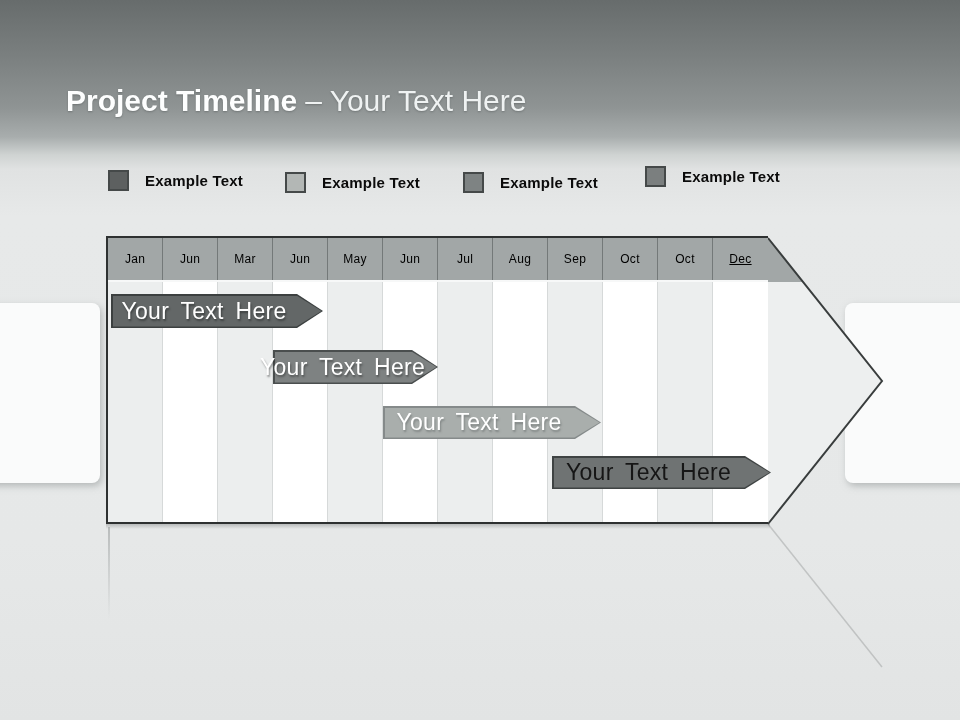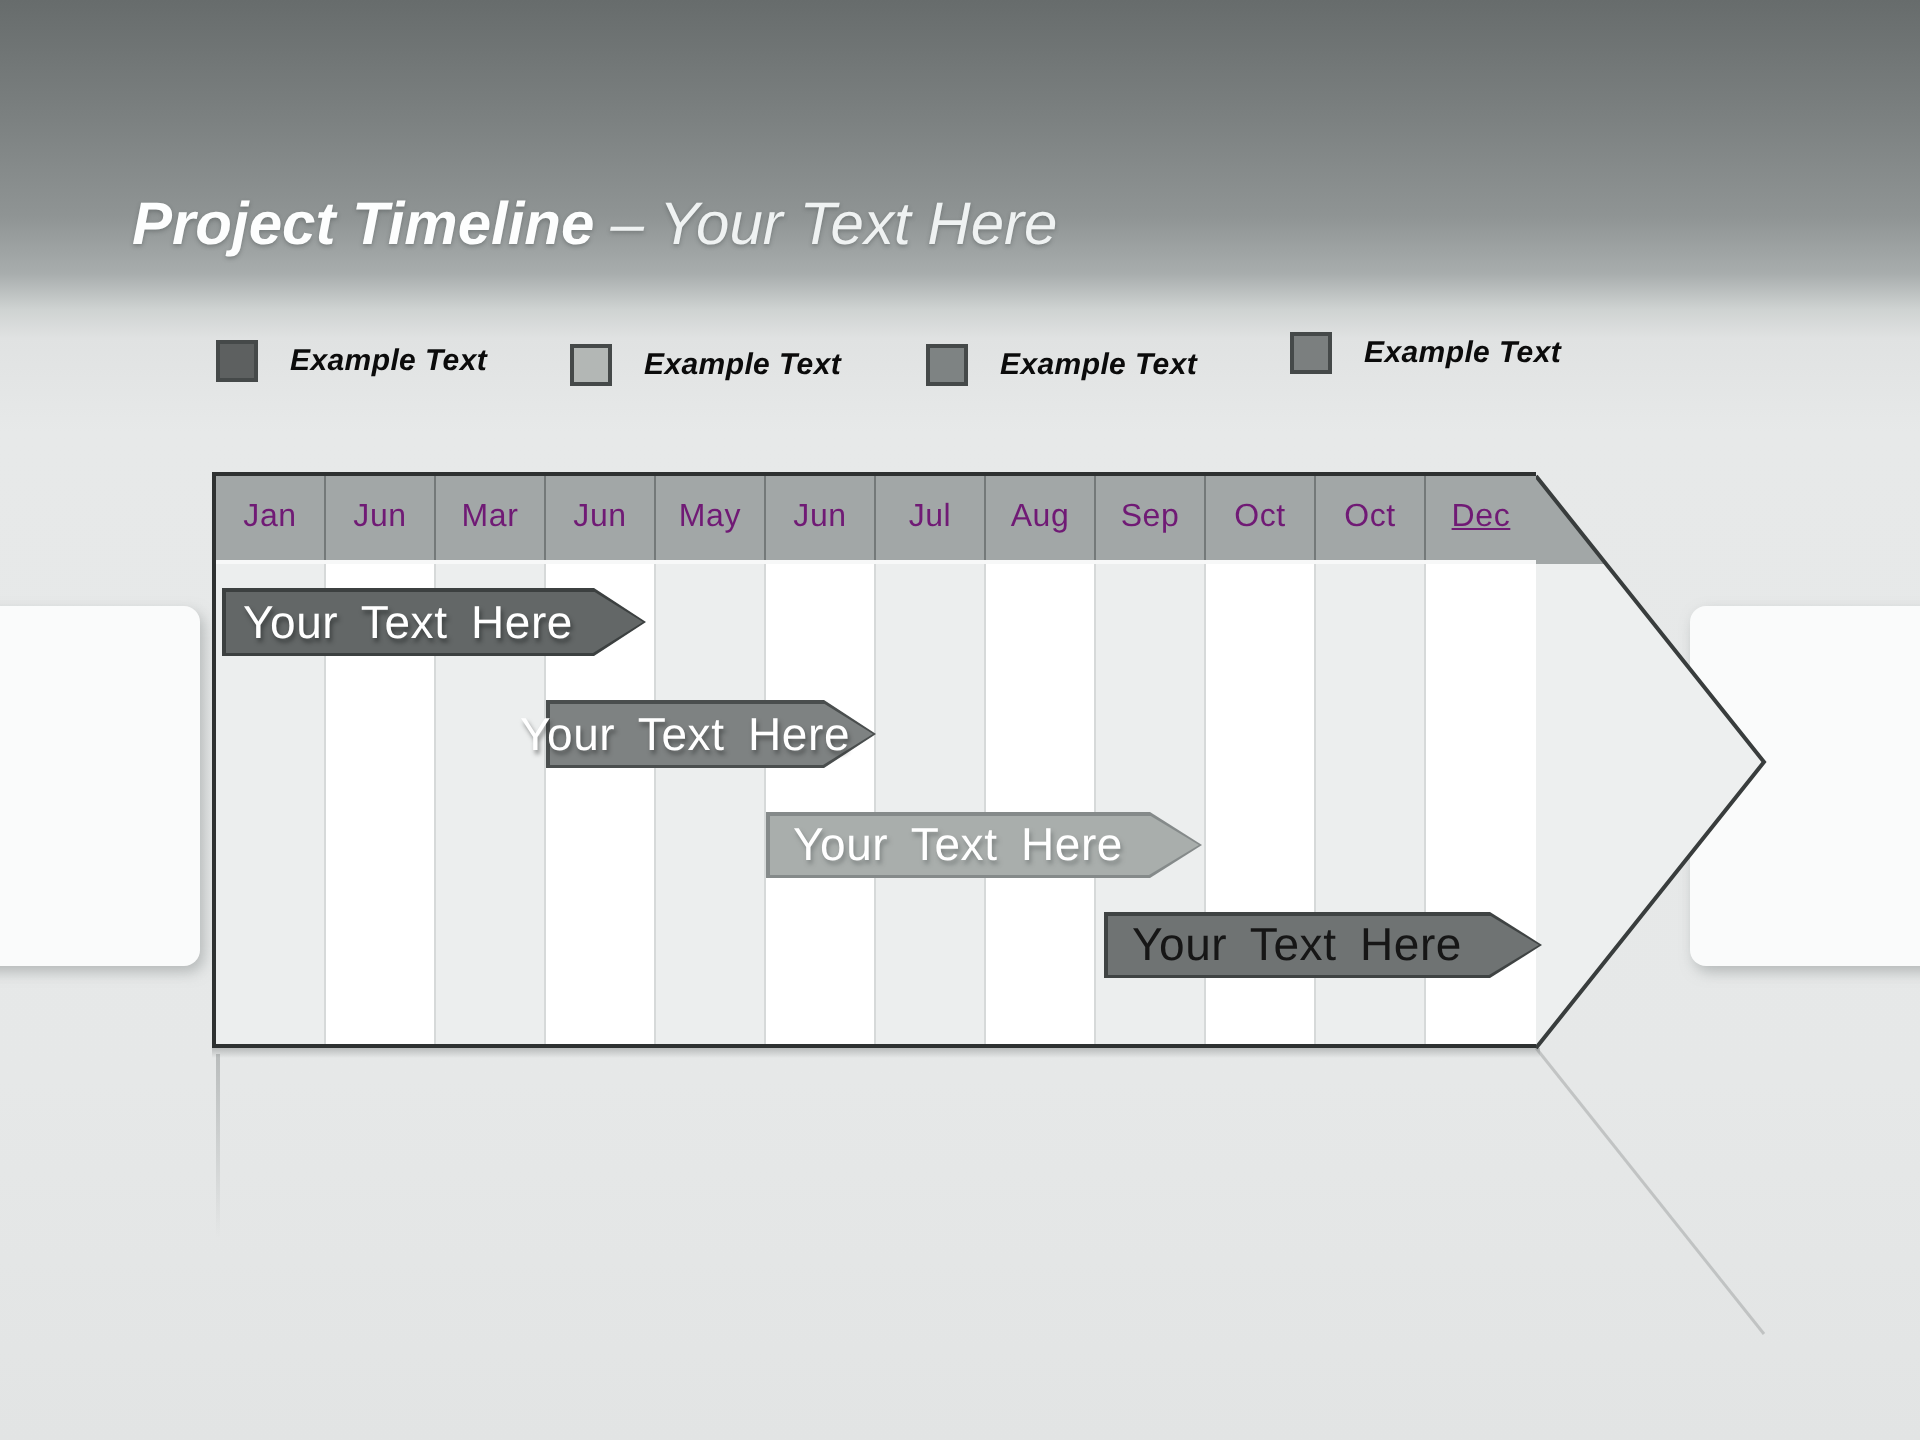--- a/index.html
+++ b/index.html
@@ -11,44 +11,44 @@
       #cfd3d2 21.5%, #e0e2e2 23.5%, #e7e9e9 30%, #e6e8e8 75%, #e2e4e4 100%);
   }
 
   
   .bg-panel{position:absolute; top:303px; height:180px; background:#fafbfb;
     border-radius:8px; box-shadow:2px 3px 7px rgba(140,145,145,0.55); z-index:1;}
   .bg-panel.left{left:-18px; width:118px;}
   .bg-panel.right{left:845px; width:132px;}
 
   
-  .title{position:absolute; left:66px; top:76px; z-index:5; font-size:30px;
-    color:#fdfefe; text-shadow:0 1px 2px rgba(55,60,60,0.35); white-space:nowrap;font-style:italic;}
+  .title{position:absolute; left:66px; top:64px; z-index:5; font-size:30px;
+    color:#fdfefe; text-shadow:0 1px 2px rgba(55,60,60,0.35); white-space:nowrap;}
   .title .t-main{font-weight:bold;}
   .title .t-suffix{font-weight:normal; color:#eff2f2; margin-left:8px;}
 
   
   .legend-item{position:absolute; display:flex; align-items:center; z-index:5;}
   .legend-item .swatch{width:21px; height:21px; border:2px solid #454949; box-sizing:border-box;}
-  .legend-item .lg-label{margin-left:16px; font-size:15px; font-weight:bold; color:#0b0b0b; letter-spacing:0.2px;font-style:italic;}
+  .legend-item .lg-label{margin-left:16px; font-size:15px; font-weight:bold; color:#0b0b0b; letter-spacing:0.2px;}
   .li-1{left:108px; top:170px;}
   .li-2{left:285px; top:172px;}
   .li-3{left:463px; top:172px;}
   .li-4{left:645px; top:166px;}
   .sw-1{background:#5d6060;}
   .sw-2{background:#b3b7b5;}
   .sw-3{background:#7e8383;}
   .sw-4{background:#7b7f7f;}
 
   
   .timeline{position:absolute; left:106px; top:236px; width:660px; z-index:10;
     border:2px solid #2e3131; border-right:none; background:transparent;}
   .tl-header{display:flex; height:42px; border-bottom:2px solid #f7f8f8;}
   .month-cell{box-sizing:border-box; width:57px; height:42px; background:#a2a7a7;
-    border-right:1px solid #747979; color:#701a75; font-size:16px;
+    border-right:1px solid #747979; color:#000000; font-size:12px;
     display:flex; align-items:center; justify-content:center; letter-spacing:0.3px;}
   .month-cell:last-child{border-right:none;text-decoration:underline;}
   .tl-body{display:flex; height:240px;}
   .body-col{box-sizing:border-box; width:55px; height:240px; border-right:1px solid #d6d9d9;}
   .body-col:nth-child(odd){background:#eceeee;}
   .body-col:nth-child(even){background:#ffffff;}
   .body-col:last-child{border-right:none;}
 
   
   .arrow-ext{position:absolute; left:766px; top:236px; z-index:9;}

